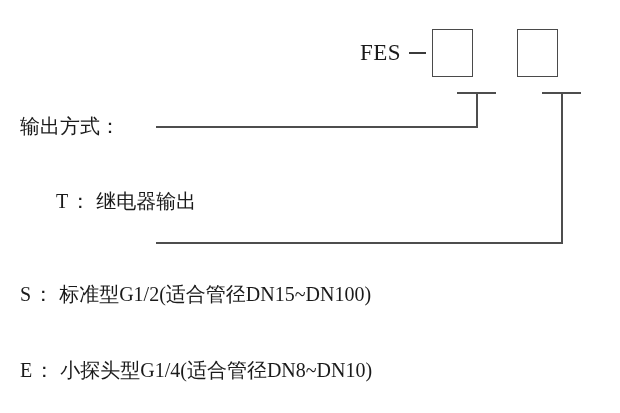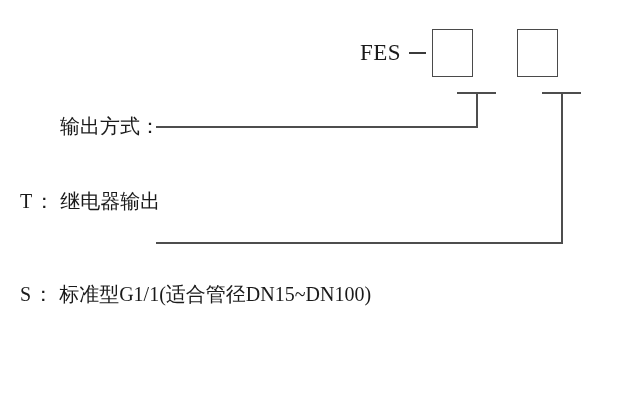--- a/index.html
+++ b/index.html
@@ -71,37 +71,36 @@
   #drop-structure-top { left: 561px; top: 92px;  height: 152px; }
   #leader-structure   { left: 156px; top: 242px; width: 407px; }
 
   
   .group-label {
     position: absolute;
     left: 20px;
     font-size: 20px;
     white-space: nowrap;
     font-family: "Liberation Serif", "DejaVu Serif", serif;
-    margin-left: 40px;
   }
   #label-output    { top: 113px; }
   #label-structure { top: 229px; }
 
   .opt {
     position: absolute;
     left: 20px;
     font-size: 20px;
     white-space: nowrap;
     font-family: "Liberation Serif", "DejaVu Serif", serif;
   }
   .opt .key { margin-right: 2px; }
   .opt .sep { margin-right: 6px; }
 
   #opt-p { top: 153px; }
-  #opt-t { top: 188px; }
+  #opt-t { top: 188px; margin-left: 36px; }
   #opt-s { top: 281px; }
   #opt-h { top: 319px; }
   #opt-e { top: 357px; }
 
   .inline-gap { display: inline-block; width: 22px; }
 </style>
 </head>
 <body>
 
 <div id="diagram">
@@ -123,18 +122,21 @@
 
   <div class="group-label" id="label-output">输出方式：</div>
 
 
   <div class="opt" id="opt-t">
     <span class="key">T</span><span class="sep">：</span><span>继电器输出</span>
   </div>
 
 
   <div class="opt" id="opt-s">
-    <span class="key">S</span><span class="sep">：</span><span>标准型G1/1(适合管径DN15~DN100)</span>
+    <span class="key">S</span><span class="sep">：</span><span>标准型G1/2(适合管径DN15~DN100)</span>
   </div>
 
 
+  <div class="opt" id="opt-e">
+    <span class="key">E</span><span class="sep">：</span><span>小探头型G1/4(适合管径DN8~DN10)</span>
+  </div>
 
 </div>
 
 </body></html>

